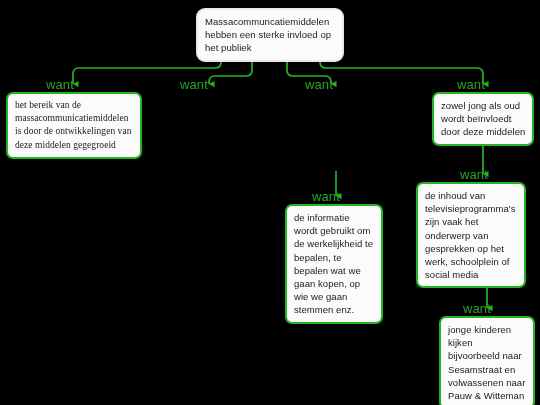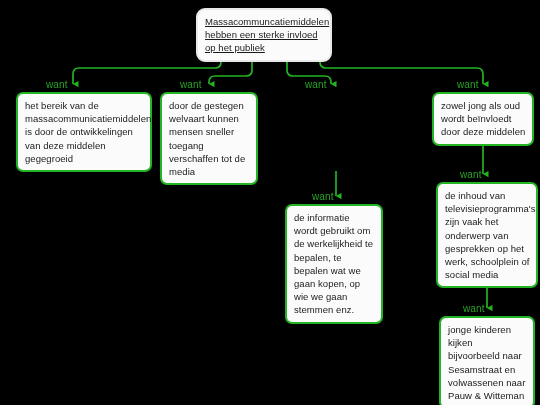--- a/index.html
+++ b/index.html
@@ -43,21 +43,21 @@
     z-index: 3;
   }
   .node.root {
     border: 2px solid #e8e8e8;
     border-radius: 9px;
     text-align: left;
   }
   .edge-label {
     position: absolute;
     color: #27a327;
-    font-size: 10px;
+    font-size: 13px;
     line-height: 8px;
     font-family: "Liberation Sans", sans-serif;
     letter-spacing: 0.1px;
     z-index: 4;
     white-space: nowrap;
   }
 </style>
 </head>
 <body>
 
@@ -80,32 +80,31 @@
       <path d="M 320,55 L 320,62 Q 320,68 326,68 L 477,68 Q 483,68 483,74 L 483,84" marker-end="url(#arrow)"></path>
 
       <path d="M 336,171 L 336,196" marker-end="url(#arrow)"></path>
 
       <path d="M 483,143 L 483,174" marker-end="url(#arrow)"></path>
 
       <path d="M 487,280 L 487,308" marker-end="url(#arrow)"></path>
     </g>
   </svg>
 
-  <div class="node root" style="left:196px; top:8px; width:136px;text-decoration:underline;">Massacommuncatiemiddelen hebben een sterke invloed op het publiek</div>
+  <div class="node root" style="left:196px; top:8px; width:148px;">Massacommuncatiemiddelen hebben een sterke invloed op het publiek</div>
 
-  <div class="node" style="left:16px; top:92px; width:136px;">het bereik van de massacommunicatiemiddelen is door de ontwikkelingen van deze middelen gegegroeid</div>
+  <div class="node" style="left:6px; top:92px; width:136px;font-family:Liberation Serif, serif;">het bereik van de massacommunicatiemiddelen is door de ontwikkelingen van deze middelen gegegroeid</div>
 
-  <div class="node" style="left:160px; top:92px; width:98px;">door de gestegen welvaart kunnen mensen sneller toegang verschaffen tot de media</div>
 
 
   <div class="node" style="left:285px; top:204px; width:98px;">de informatie wordt gebruikt om de werkelijkheid te bepalen, te bepalen wat we gaan kopen, op wie we gaan stemmen enz.</div>
 
   <div class="node" style="left:432px; top:92px; width:102px;">zowel jong als oud wordt beïnvloedt door deze middelen</div>
 
-  <div class="node" style="left:436px; top:182px; width:102px;">de inhoud van televisieprogramma's zijn vaak het onderwerp van gesprekken op het werk, schoolplein of social media</div>
+  <div class="node" style="left:416px; top:182px; width:110px;">de inhoud van televisieprogramma's zijn vaak het onderwerp van gesprekken op het werk, schoolplein of social media</div>
 
   <div class="node" style="left:439px; top:316px; width:96px;">jonge kinderen kijken bijvoorbeeld naar Sesamstraat en volwassenen naar  Pauw &amp; Witteman</div>
 
   <div class="edge-label" style="left:46px; top:81px;">want</div>
   <div class="edge-label" style="left:180px; top:81px;">want</div>
   <div class="edge-label" style="left:305px; top:81px;">want</div>
   <div class="edge-label" style="left:457px; top:81px;">want</div>
   <div class="edge-label" style="left:312px; top:193px;">want</div>
   <div class="edge-label" style="left:460px; top:171px;">want</div>
   <div class="edge-label" style="left:463px; top:305px;">want</div>

